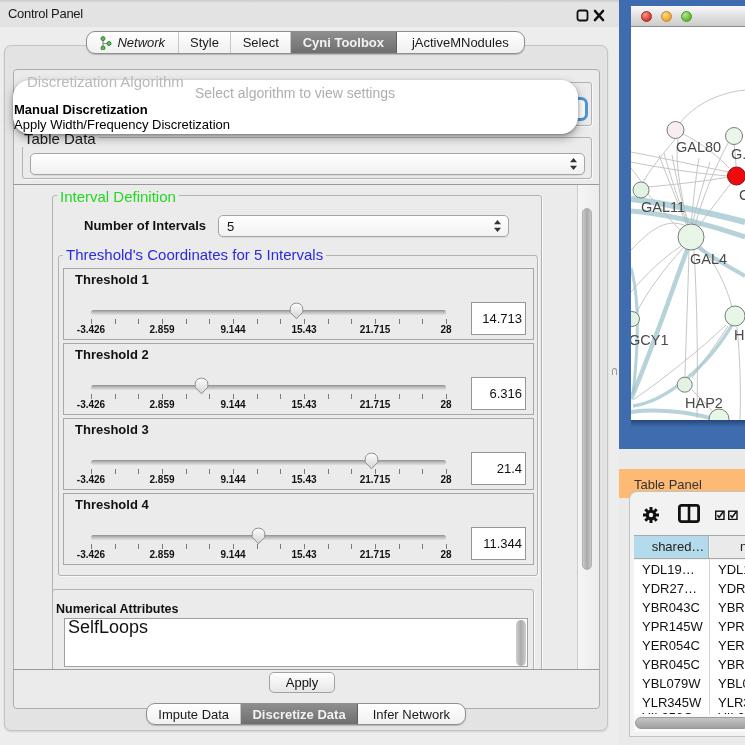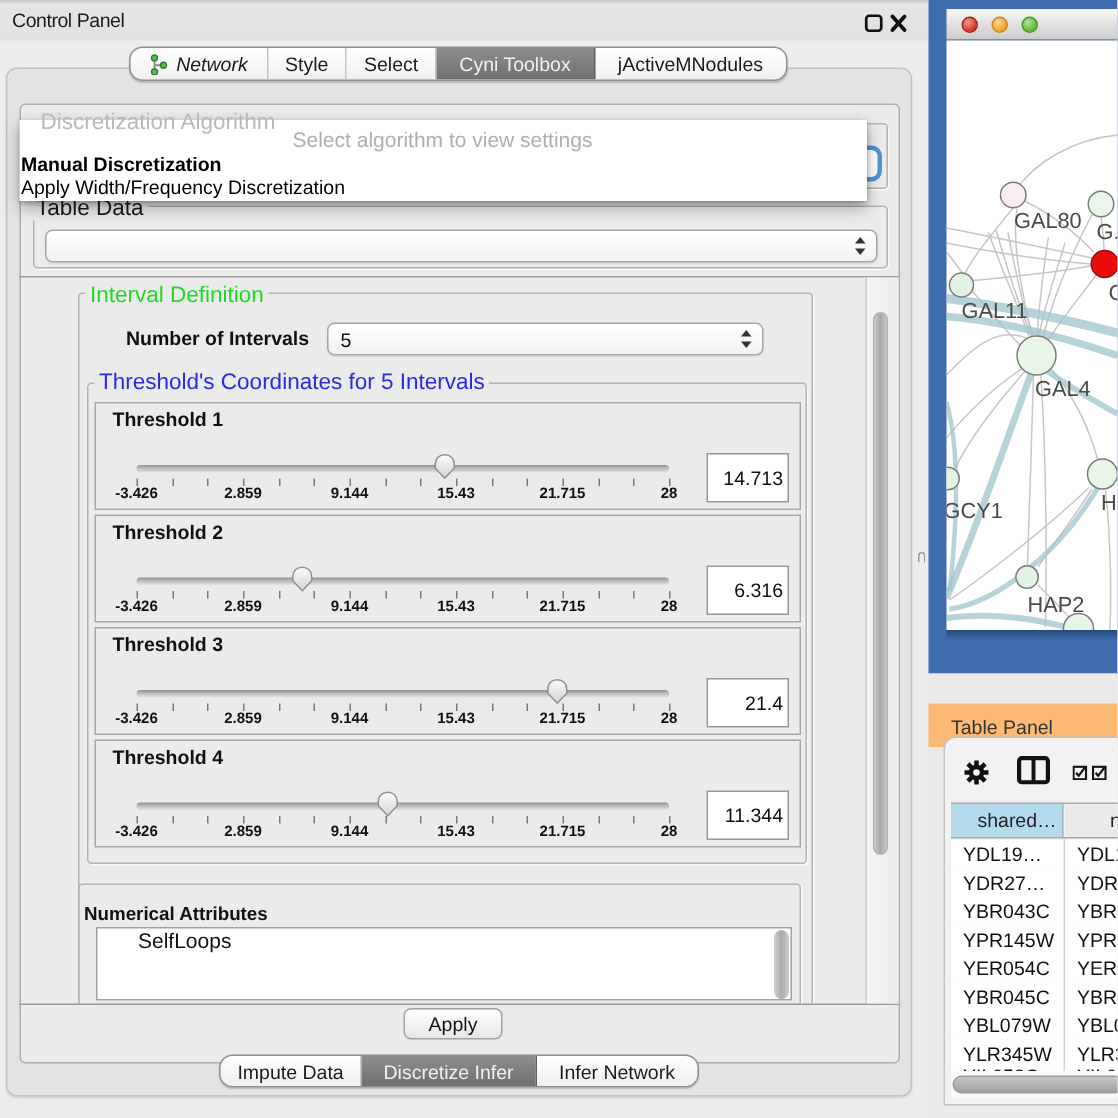--- a/index.html
+++ b/index.html
@@ -17,21 +17,21 @@
 #outer { left:4px; top:45px; width:604px; height:686px; background:#e3e3e3;
   border:1px solid #c3c3c3; border-radius:7px; box-shadow:0 1px 2px rgba(0,0,0,0.12); }
 
 
 .tabstrip { background:linear-gradient(180deg,#ffffff,#f0f0f0); border:1px solid #8f8f8f;
   border-radius:9px; display:flex; overflow:hidden; box-shadow:0 1px 1px rgba(0,0,0,0.2); }
 .tabstrip .seg { font-size:13px; color:#1a1a1a; display:flex; align-items:center; justify-content:center;
   border-right:1px solid #c6c6c6; }
 .tabstrip .seg:last-child { border-right:none; }
 .tabstrip .dark { background:linear-gradient(180deg,#8e8e8e,#6f6f6f); color:#f2f2f2;
-  border-right:1px solid #5f5f5f; }
+  border-right:1px solid #5f5f5f;font-weight:bold; }
 
 
 #tabpanel { left:13px; top:69px; width:587px; height:640px; background:#ebebeb;
   border:1px solid #aeaeae; border-radius:4px; }
 
 
 .gbox { position:absolute; border:1px solid #b2b2b2; border-radius:3px;
   box-shadow:inset 0 0 0 0 #fff, 1px 1px 0 rgba(255,255,255,0.7); }
 .glabel { position:absolute; font-size:15px; background:#ebebeb; padding:0 3px; white-space:nowrap; }
 
@@ -51,24 +51,24 @@
 .tlabels span { position:absolute; font-size:10px; font-weight:bold; color:#111;
   transform:translateX(-50%); white-space:nowrap; }
 .vbox { position:absolute; left:407px; top:33px; width:55px; height:33px; background:#fff;
   border:1px solid #969696; font-size:13px; color:#111; text-align:right;
   line-height:31px; padding-right:3px; }
 .thumb { position:absolute; top:33px; width:15px; height:18px; margin-left:-7px; }
 
 
 #numlist { left:64px; top:618px; width:464px; height:49px; background:#fff; border:1px solid #a0a0a0;
   overflow:hidden; }
-#numlist .row { font-size:14px; color:#111; height:17.3px; line-height:17px; padding-left:3px;margin-left:24px; }
-
-
-#popup { left:13px; top:80px; width:565px; height:54px; background:#fff; border-radius:0;
+#numlist .row { font-size:18px; color:#111; height:17.3px; line-height:17px; padding-left:3px; }
+
+
+#popup { left:13px; top:80px; width:565px; height:54px; background:#fff; border-radius:17px;
   box-shadow:0 4px 10px rgba(0,0,0,0.35), 0 1px 3px rgba(0,0,0,0.25); z-index:50; }
 #popup .ghost { position:absolute; left:14px; top:-7px; font-size:15px; color:#b9b9b9; }
 #popup .sel { position:absolute; left:182px; top:5px; font-size:14px; color:#aeaeae; }
 #popup .it1 { position:absolute; left:1px; top:22px; font-size:13px; font-weight:bold; color:#000; }
 #popup .it2 { position:absolute; left:1px; top:37px; font-size:13px; color:#000; }
 
 
 #vsb { left:577px; top:185px; width:22px; height:484px; background:linear-gradient(90deg,#f5f5f5,#ececec);
   border-left:1px solid #cccccc; }
 #vsb .th { position:absolute; left:4px; top:23px; width:10px; height:362px; border-radius:5px;
@@ -333,21 +333,21 @@
     Network
   </div>
   <div class="seg" style="width:53px;">Style</div>
   <div class="seg" style="width:60px;">Select</div>
   <div class="seg dark" style="width:106px;">Cyni Toolbox</div>
   <div class="seg" style="width:128px;">jActiveMNodules</div>
 </div>
 
 <div class="tabstrip abs" style="left:146px; top:703px; width:320px; height:22px;">
   <div class="seg" style="width:95px;">Impute Data</div>
-  <div class="seg dark" style="width:117px;">Discretize Infer</div>
+  <div class="seg dark" style="width:117px;">Discretize Data</div>
   <div class="seg" style="width:108px;">Infer Network</div>
 </div>
 
 <div id="popup" class="abs">
   <div class="ghost">Discretization Algorithm</div>
   <div class="sel">Select algorithm to view settings</div>
   <div class="it1">Manual Discretization</div>
   <div class="it2">Apply Width/Frequency Discretization</div>
 </div>
 

